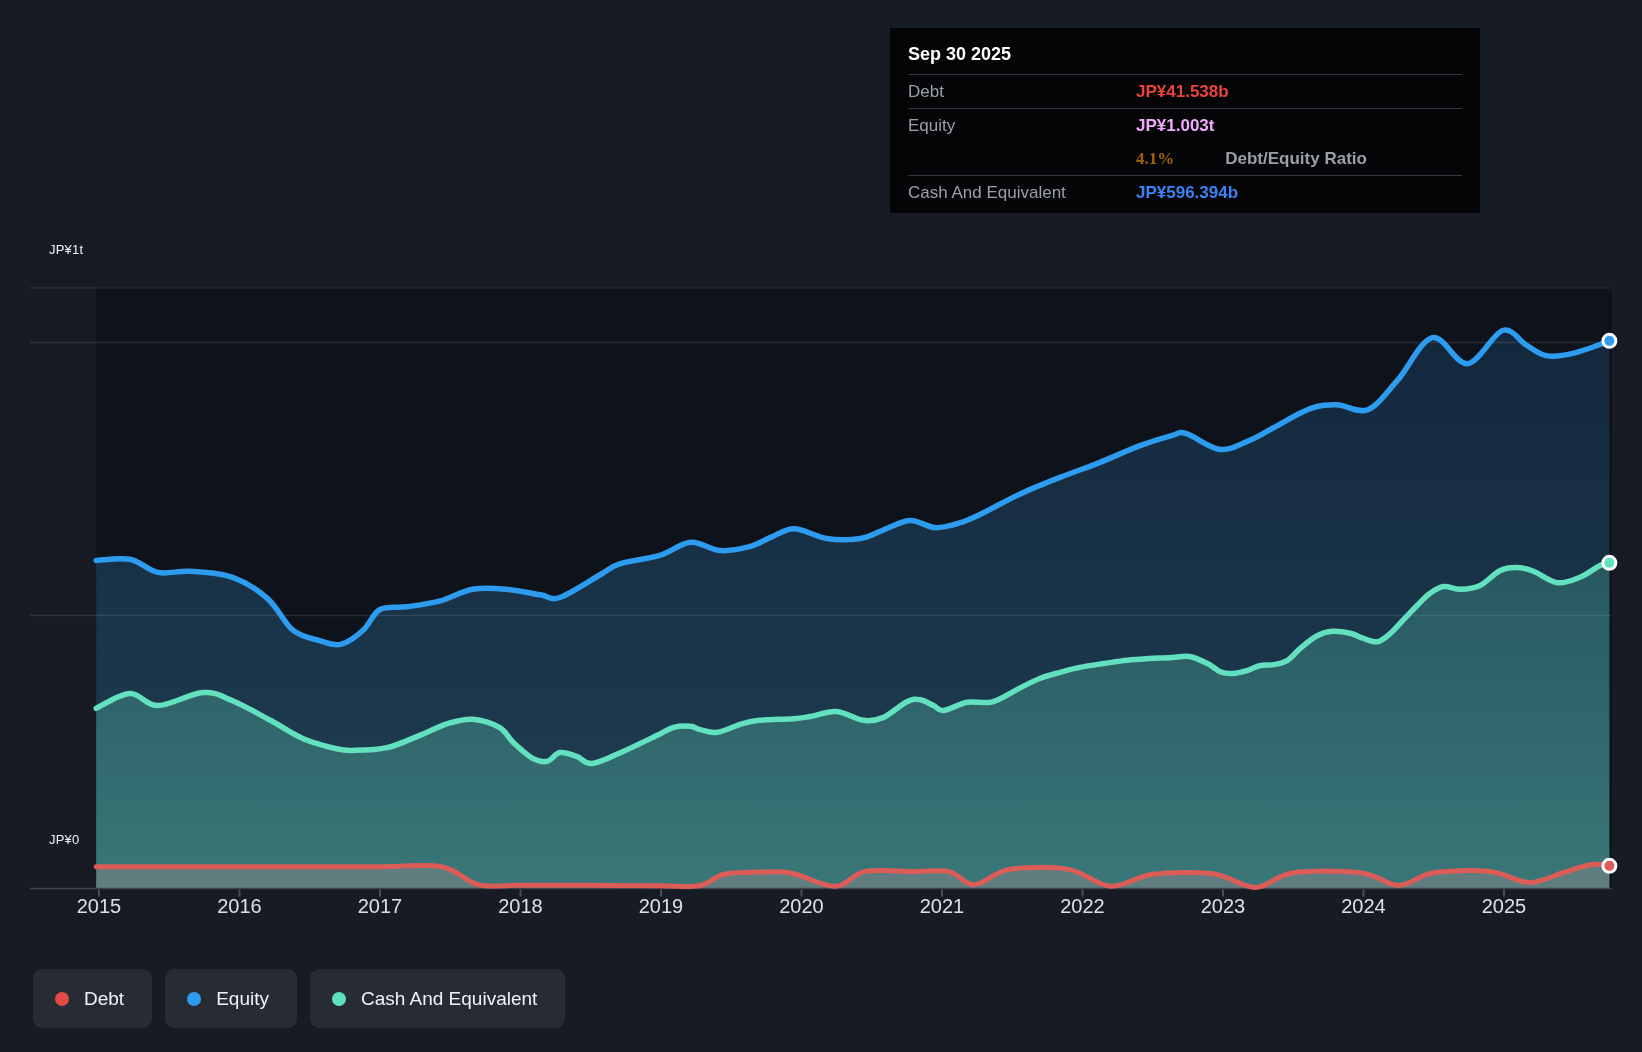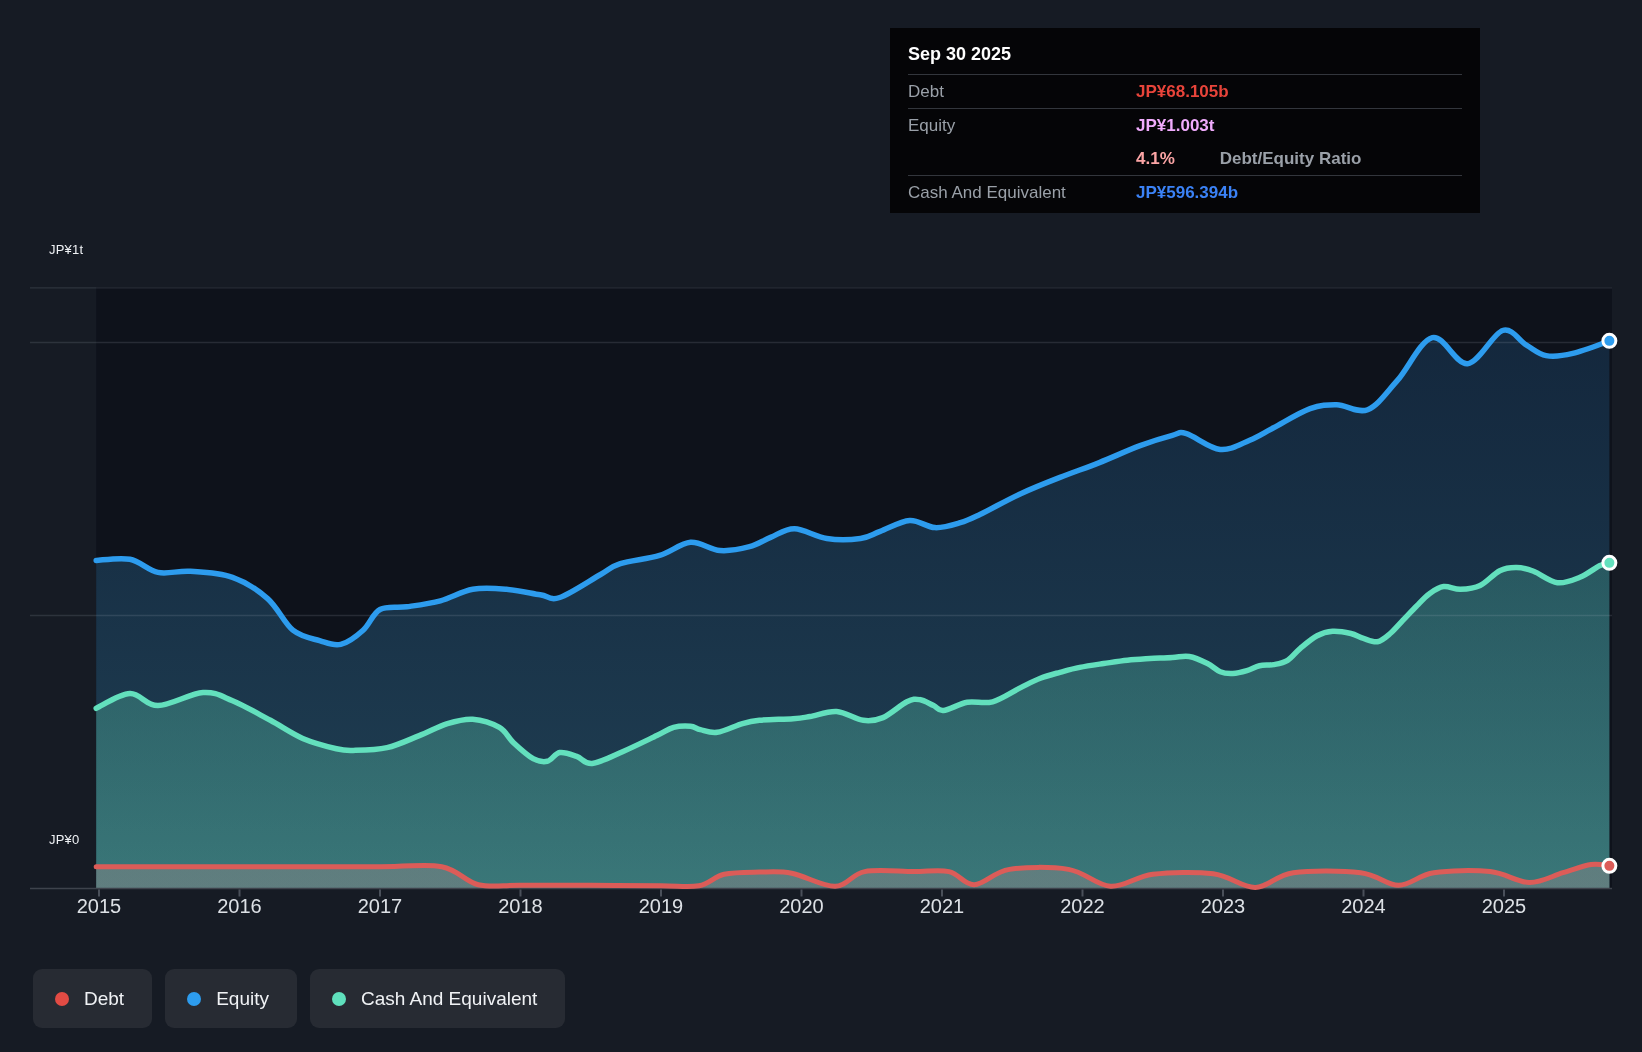--- a/index.html
+++ b/index.html
@@ -10,22 +10,22 @@
   .ylabel-top{top:242px;}
   .ylabel-zero{top:832px;}
   
   .tooltip{position:absolute;left:890px;top:28px;width:590px;background:#050507;
            color:#fff;box-sizing:border-box;padding:6px 18px 4px 18px;}
   .tt-title{font-size:18px;font-weight:bold;padding:10px 0 9px 0;border-bottom:1px solid #33363c;}
   .tt-row{display:flex;align-items:center;height:33px;font-size:17px;}
   .tt-row.bordered{border-bottom:1px solid #33363c;}
   .tt-label{flex:0 0 228px;color:#9aa0a8;}
   .tt-value{font-weight:bold;}
-  .tt-ratio-pct{font-weight:bold;color:#fca5a5;}
-  .tt-ratio-label{color:#9aa0a8;font-weight:bold;margin-left:13px;padding-left:32px;}
+  .tt-ratio-pct{font-weight:bold;color:#a16207;font-family:Liberation Serif, serif;}
+  .tt-ratio-label{color:#9aa0a8;font-weight:bold;margin-left:19px;padding-left:32px;}
   
   .legend{position:absolute;left:33px;top:969px;display:flex;gap:13px;}
   .legend-pill{display:flex;align-items:center;background:#272b33;border-radius:9px;
                height:59px;padding:0 28px 0 22px;cursor:pointer;}
   .legend-dot{width:14px;height:14px;border-radius:50%;margin-right:15px;flex:0 0 auto;}
   .legend-label{color:#f0f2f5;font-size:19px;white-space:nowrap;}
 </style>
 </head>
 <body>
 
@@ -82,21 +82,21 @@
     <circle cx="1609.375" cy="865.841" r="6.5" fill="#dc5c58" stroke="#ffffff" stroke-width="3"></circle>
   </svg>
 
 <div class="ylabel ylabel-top">JP¥1t</div>
 <div class="ylabel ylabel-zero">JP¥0</div>
 
 <div class="tooltip">
   <div class="tt-title">Sep 30 2025</div>
   <div class="tt-row bordered">
     <div class="tt-label">Debt</div>
-    <div class="tt-value" id="tt-debt-value" style="color: rgb(232, 68, 58);">JP¥68.105b</div>
+    <div class="tt-value" id="tt-debt-value" style="color: rgb(232, 68, 58);">JP¥41.538b</div>
   </div>
   <div class="tt-row">
     <div class="tt-label">Equity</div>
     <div class="tt-value" id="tt-equity-value" style="color: #f0abfc;">JP¥1.003t</div>
   </div>
   <div class="tt-row bordered">
     <div class="tt-label"></div>
     <div>
       <span class="tt-ratio-pct">4.1%</span><span class="tt-ratio-label">Debt/Equity Ratio</span>
     </div>

